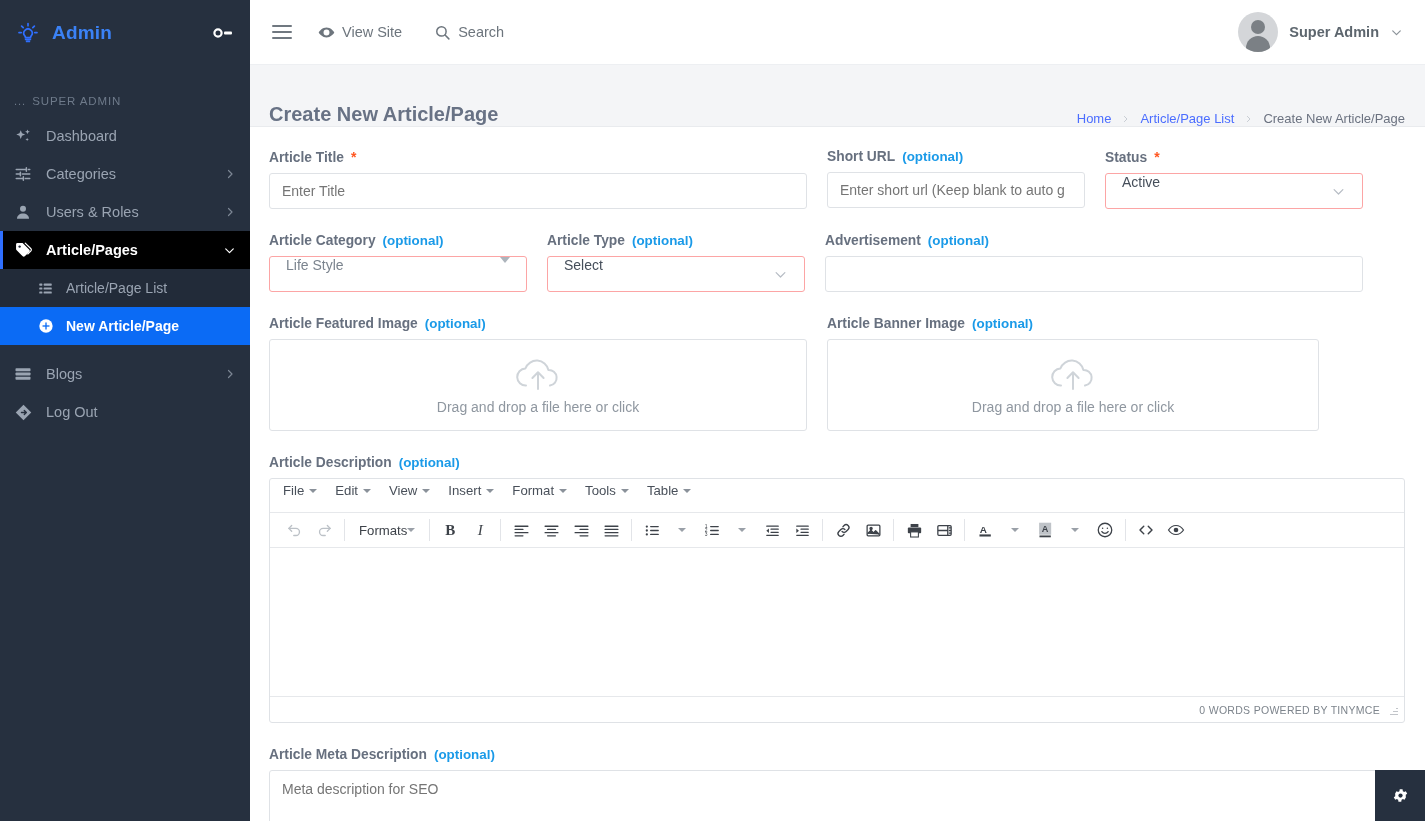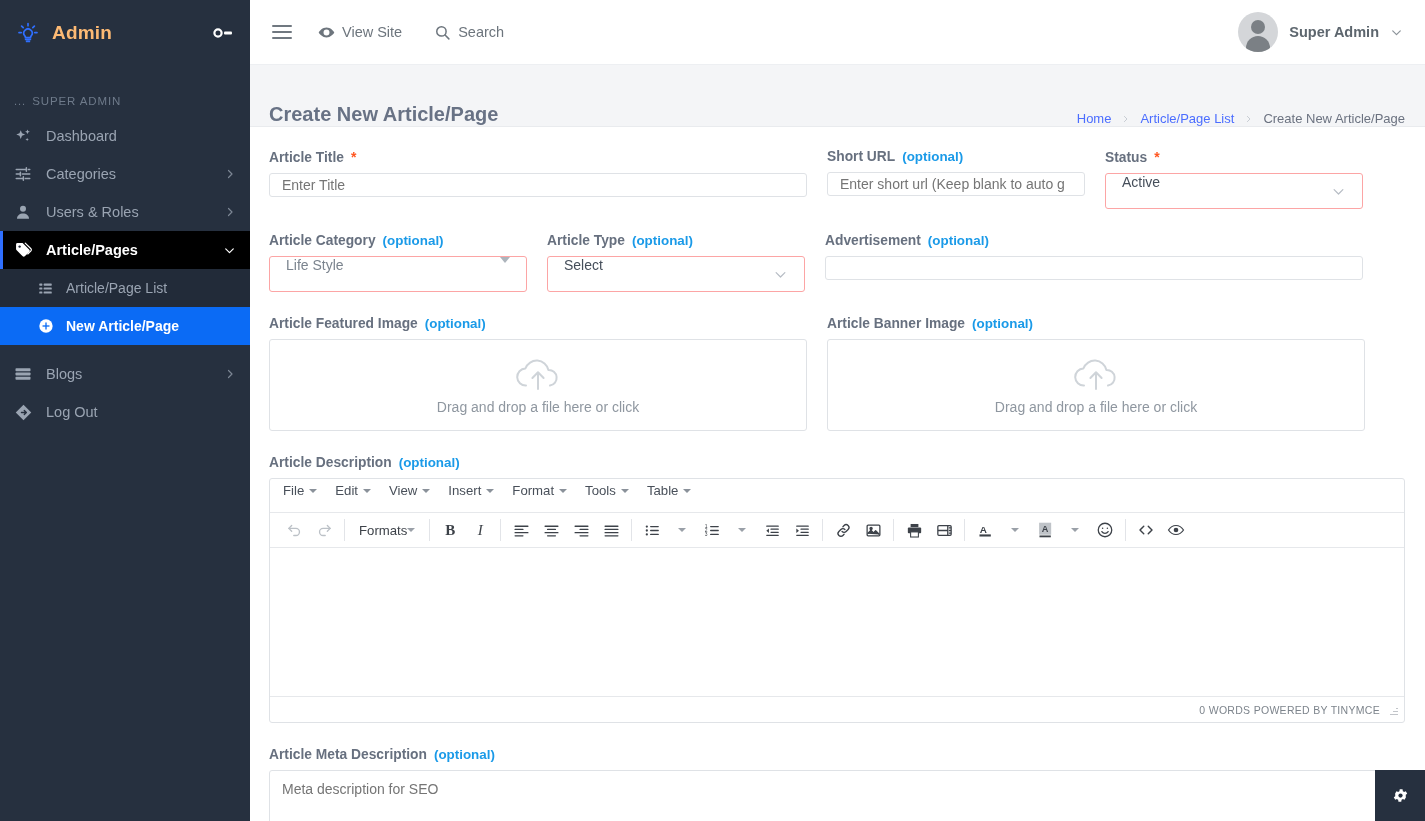--- a/index.html
+++ b/index.html
@@ -19,21 +19,21 @@
     position: relative;
     overflow: hidden;
   }
   .brand {
     height: 65px; display: flex; align-items: center;
     padding: 0 16px 0 14px;
     background: #26303f;
   }
   .brand-logo { width: 28px; height: 28px; display: flex; align-items: center; justify-content: center; }
   .brand-title {
-    color: #fdba74; font-size: 19px; font-weight: 600;
+    color: #3b82f6; font-size: 19px; font-weight: 600;
     margin-left: 10px; letter-spacing: .2px;
   }
   .brand-toggle {
     margin-left: auto; display: flex; align-items: center;
     color: #ffffff; cursor: pointer;
   }
   .sidebar-section {
     display: flex; align-items: center; gap: 6px;
     padding: 30px 0 10px 14px;
     font-size: 11.5px; letter-spacing: .9px;
@@ -107,21 +107,21 @@
 
   
   .row { display: flex; gap: 20px; }
   .fg { margin-bottom: 24px; }
   .lbl-row { display: flex; align-items: baseline; gap: 7px; margin-bottom: 8px; }
   .flabel { font-size: 13.8px; font-weight: 700; color: #67707f; }
   .req { color: #ff5722; font-size: 14px; font-weight: 700; }
   .opt { color: #1a9ae8; font-size: 13.4px; font-weight: 700; }
 
   .inp {
-    height: 24px; width: 100%;
+    height: 36px; width: 100%;
     border: 1px solid #dfe2e6; border-radius: 3px;
     background: #fff; padding: 0 12px;
     font-size: 14px; color: #3b4450;
     font-family: "Liberation Sans", sans-serif;
     display: flex; align-items: center;
   }
   .sel {
     height: 36px; width: 100%;
     border: 1px solid #fca5a5; border-radius: 3px; background: #fff;
     padding: 0 16px; font-size: 14px; color: #454e5a;
@@ -469,21 +469,21 @@
             <span>
               <svg width="52" height="40" viewBox="0 0 52 40" fill="none" stroke="#cfd4d9" stroke-width="2" stroke-linecap="round" stroke-linejoin="round">
                 <path d="M14 30.5a8.5 8.5 0 0 1-.6-17A12 12 0 0 1 36.4 15 7.8 7.8 0 0 1 38 30.5"></path>
                 <path d="M26 34V17.5M20.4 23 26 17.2 31.6 23"></path>
               </svg>
             </span>
             <span class="dtxt">Drag and drop a file here or click</span>
           </div>
         </div>
 
-        <div class="fg" style="width:538px">
+        <div class="fg" style="width:492px">
           <div class="lbl-row">
             <span class="flabel">Article Banner Image</span>
             <span class="opt">(optional)</span>
           </div>
           <div class="drop">
             <span>
               <svg width="52" height="40" viewBox="0 0 52 40" fill="none" stroke="#cfd4d9" stroke-width="2" stroke-linecap="round" stroke-linejoin="round">
                 <path d="M14 30.5a8.5 8.5 0 0 1-.6-17A12 12 0 0 1 36.4 15 7.8 7.8 0 0 1 38 30.5"></path>
                 <path d="M26 34V17.5M20.4 23 26 17.2 31.6 23"></path>
               </svg>

